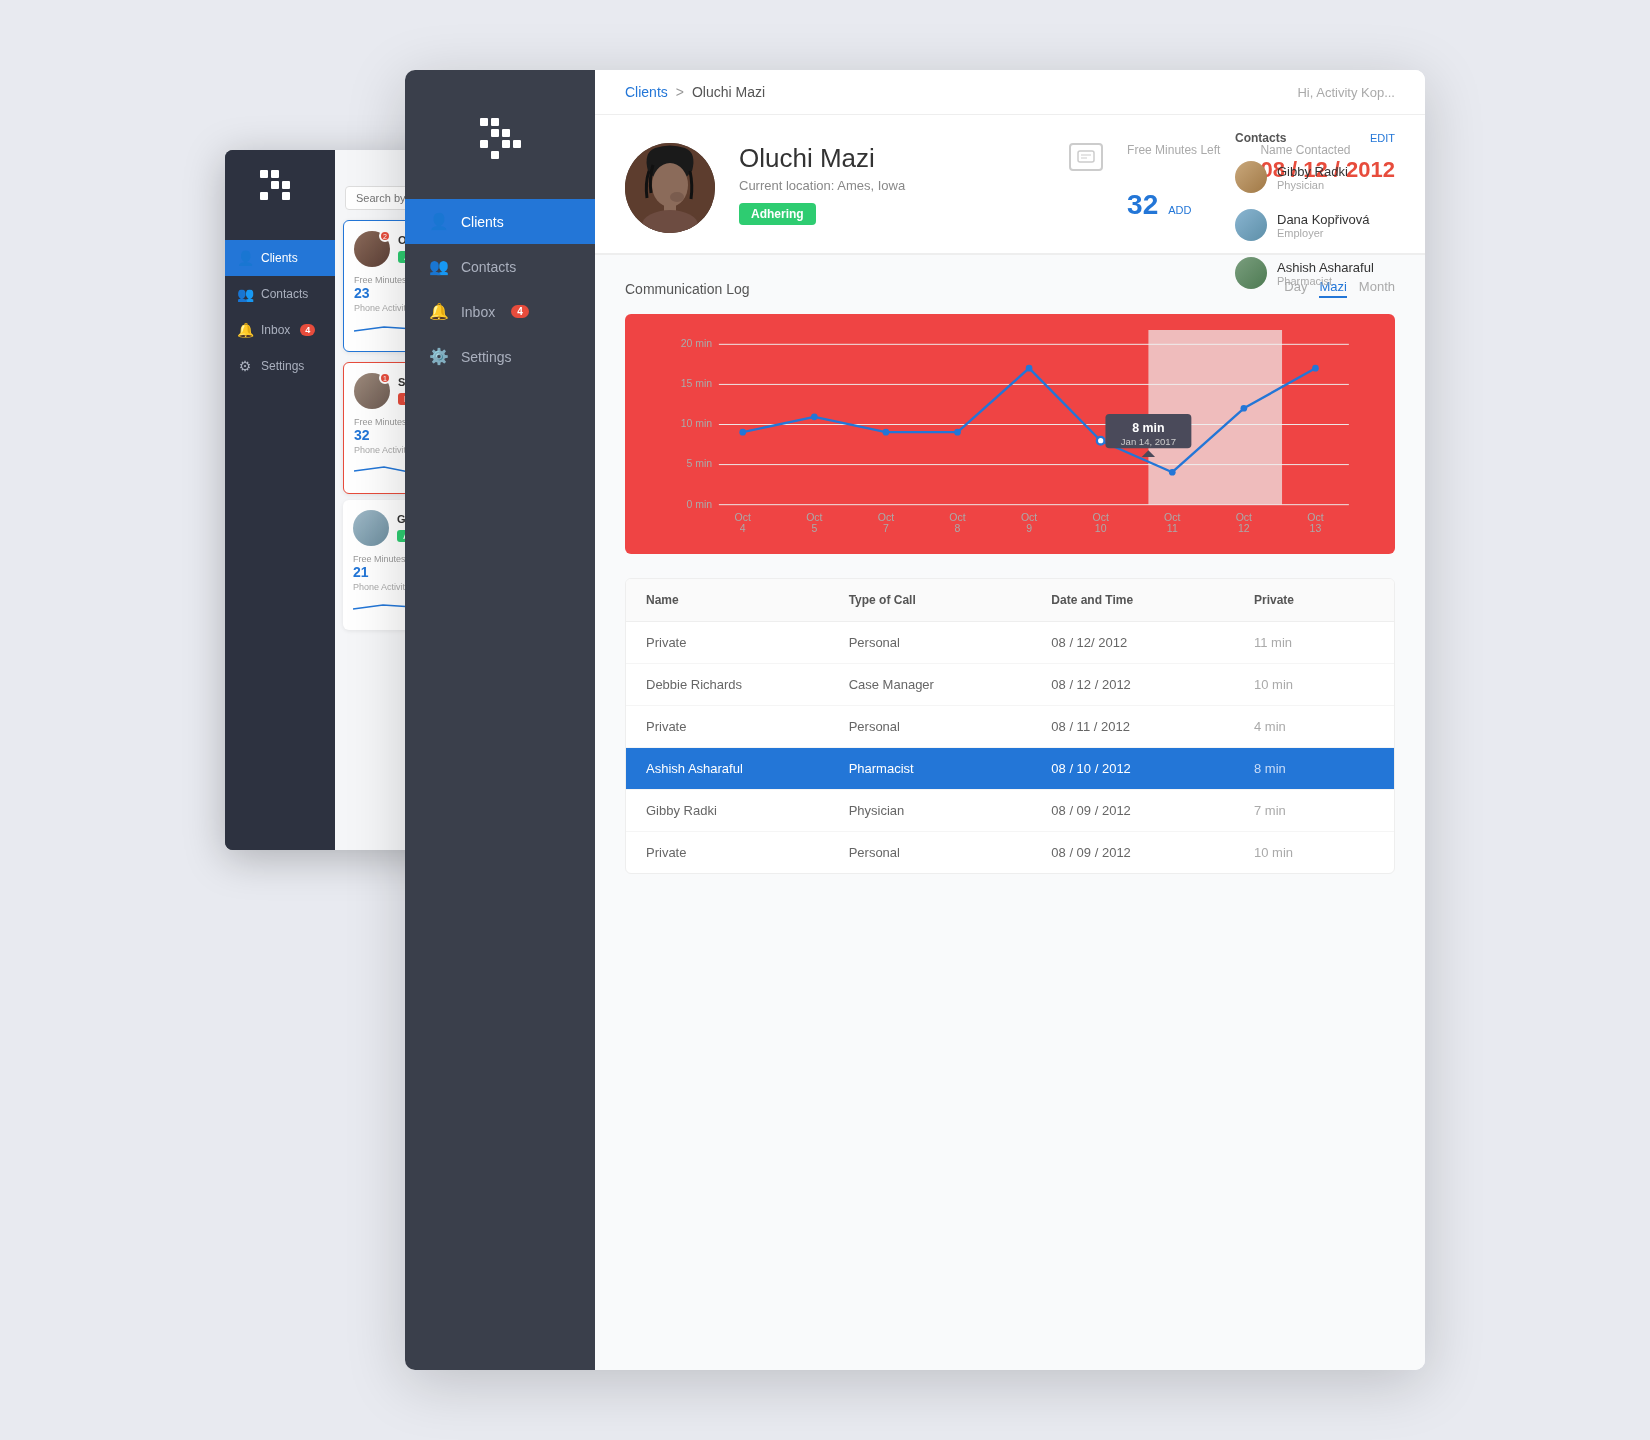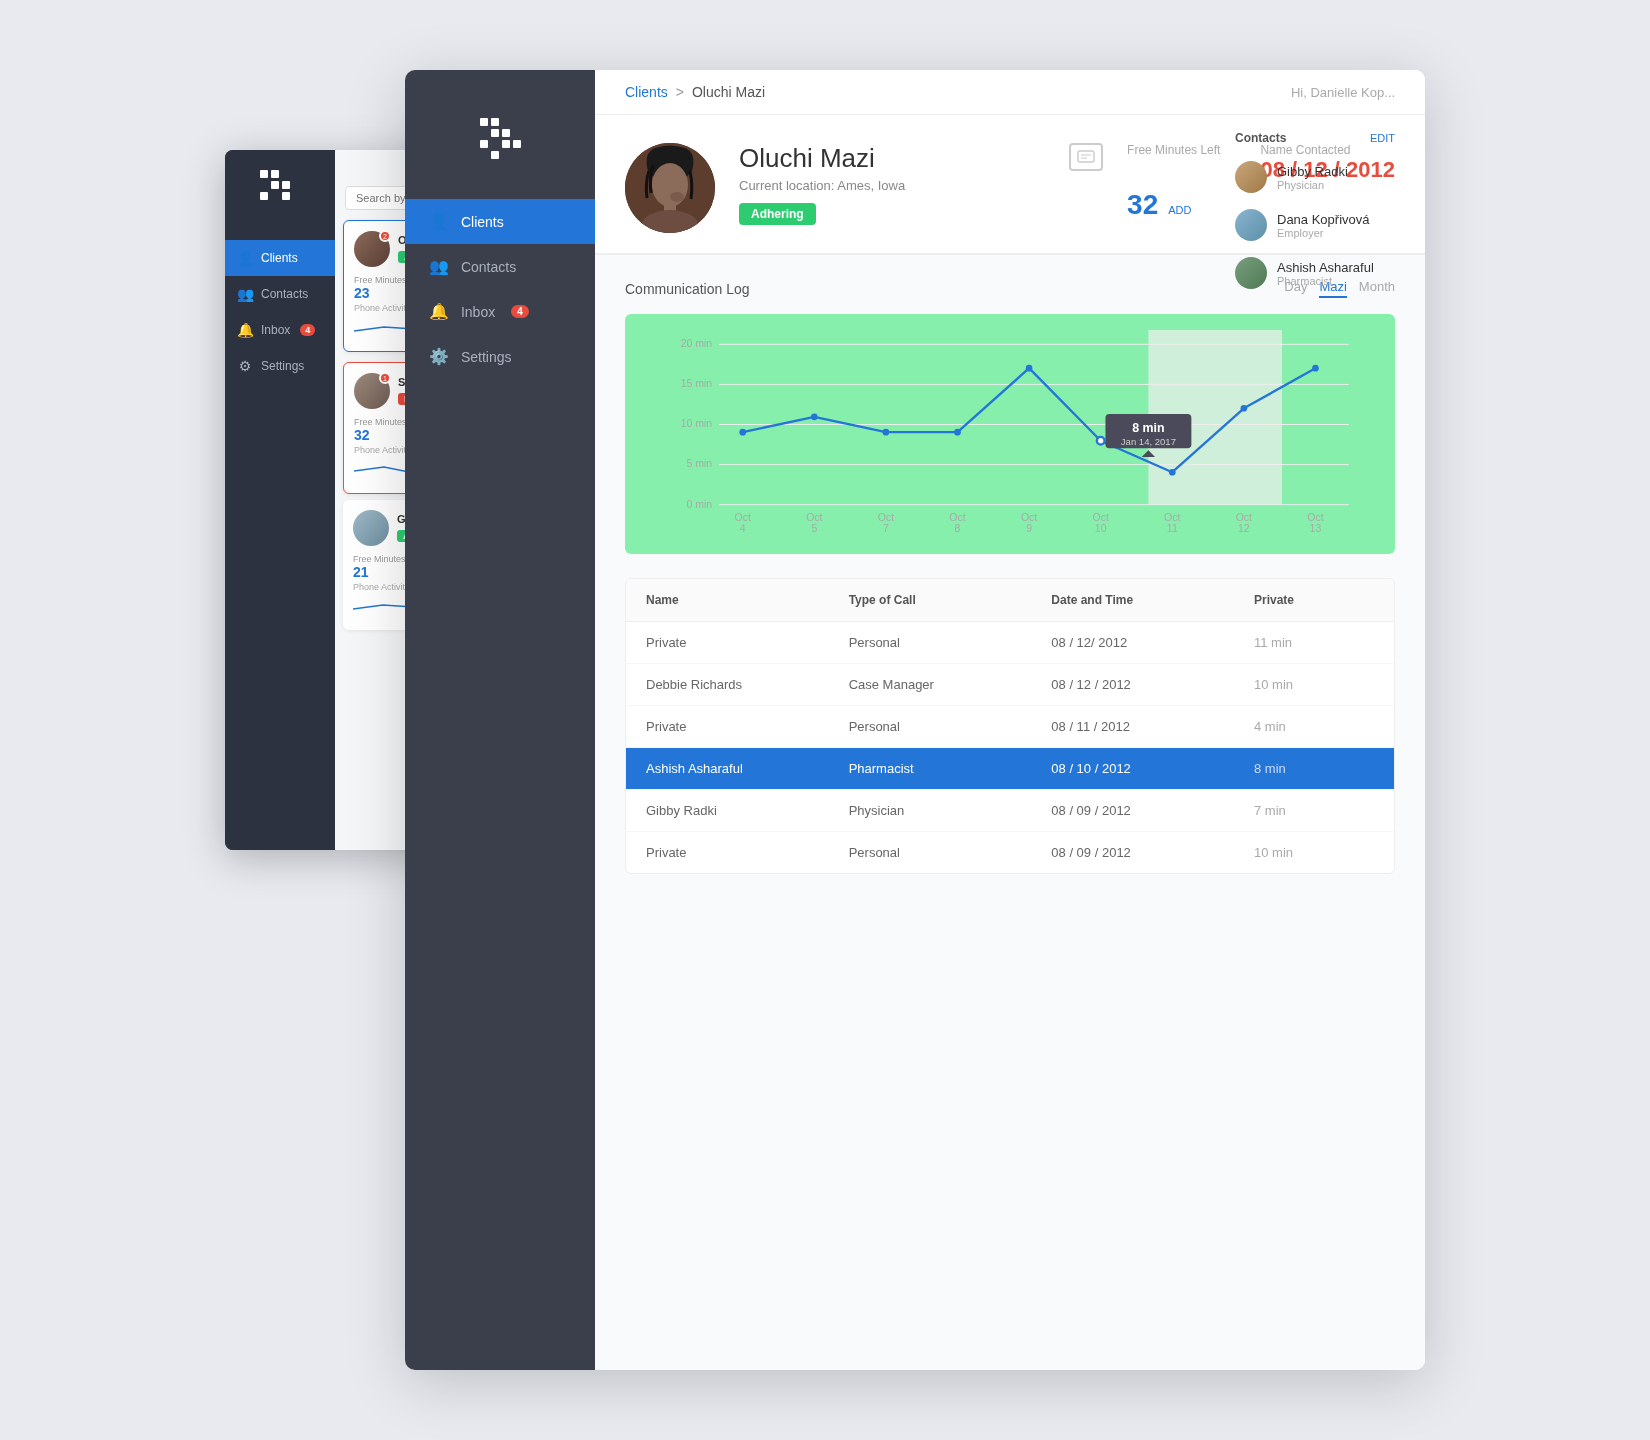--- a/index.html
+++ b/index.html
@@ -432,21 +432,21 @@
       cursor: pointer;
     }
     .time-filter-item.active {
       color: #2376d7;
       border-bottom: 2px solid #2376d7;
       padding-bottom: 2px;
     }
 
     
     .chart-container {
-      background: #86efac;
+      background: #ef4444;
       border-radius: 6px;
       padding: 16px 0 10px;
       position: relative;
       height: 240px;
       margin-bottom: 24px;
     }
 
     
     .call-table {
       background: white;
@@ -658,21 +658,21 @@
     </div>
 
     <div class="main-content">
 
       <div class="topbar">
         <div class="breadcrumb">
           <span class="breadcrumb-link">Clients</span>
           <span class="breadcrumb-sep">&gt;</span>
           <span class="breadcrumb-current">Oluchi Mazi</span>
         </div>
-        <div class="topbar-user">Hi, Danielle Kop...</div>
+        <div class="topbar-user">Hi, Activity Kop...</div>
       </div>
 
       <div style="position:relative; background:white; border-bottom: 1px solid #eee; flex-shrink:0;">
         <div class="profile-section">
 
           <div class="profile-avatar">
             <svg class="avatar-face" viewBox="0 0 90 90">
               <rect width="90" height="90" fill="#5D3D2E"></rect>
 
               <ellipse cx="45" cy="22" rx="22" ry="18" fill="#1a1a1a"></ellipse>

